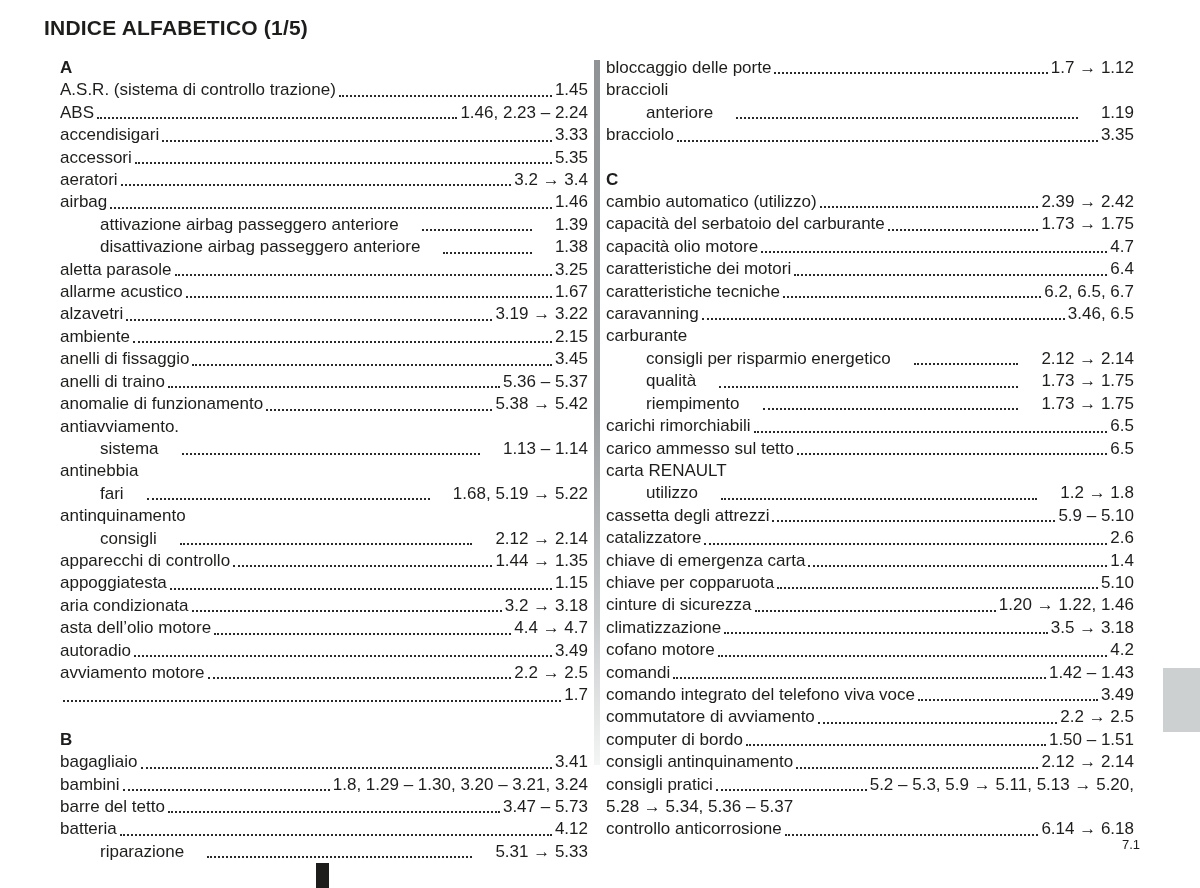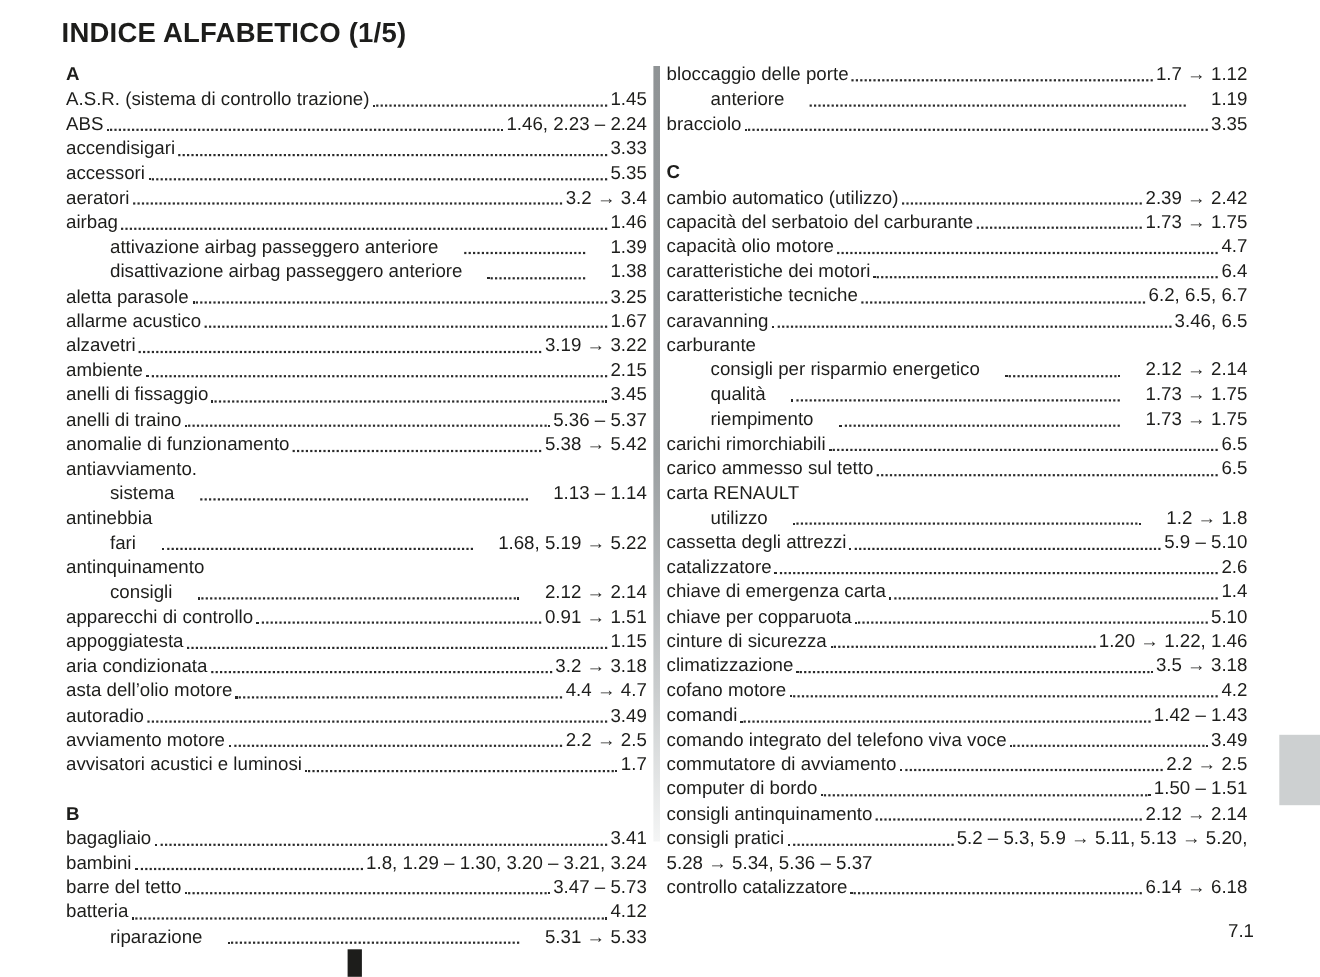--- a/index.html
+++ b/index.html
@@ -5,22 +5,22 @@
   html,body { margin:0; padding:0; }
   body {
     width:1200px; height:888px;
     background:#ffffff;
     font-family:"Liberation Sans", sans-serif;
     color:#1d1d1b;
     position:relative;
     overflow:hidden;
   }
   .title {
-    position:absolute; left:56px; top:16px;
-    font-size:25px; font-weight:bold; letter-spacing:0.2px;
+    position:absolute; left:44px; top:16px;
+    font-size:21px; font-weight:bold; letter-spacing:0.2px;
     white-space:nowrap;
   }
   .col {
     position:absolute; top:57px; width:528px;
     font-size:17px; line-height:22.4px;
   }
   .col-left  { left:60px; }
   .col-right { left:606px; }
   .divider {
     position:absolute; left:594px; top:60px; width:6px; height:705px;
@@ -33,21 +33,21 @@
   .term  { white-space:nowrap; }
   .pages { white-space:nowrap; }
   .dots {
     flex:1 1 auto; min-width:10px;
     margin:0 3px;
     border-bottom:2.5px dotted #2a2a2a;
     align-self:flex-end; margin-bottom:5px;
   }
   .page-number {
     position:absolute; right:60px; top:837px;
-    font-size:17px;
+    font-size:13px;
   }
   .bottom-mark {
     position:absolute; left:316px; bottom:0;
     width:13px; height:25px; background:#1d1d1b;
   }
   .side-tab {
     position:absolute; right:0; top:668px;
     width:37px; height:64px; background:#cdd0d1;
   }
 </style>
@@ -154,21 +154,21 @@
         <span class="term">antinquinamento</span>
       </div>
       <div class="row indent">
         <span class="term">consigli</span>
         <span class="dots"></span>
         <span class="pages">2.12 → 2.14</span>
       </div>
       <div class="row">
         <span class="term">apparecchi di controllo</span>
         <span class="dots"></span>
-        <span class="pages">0.91 → 1.51</span>
+        <span class="pages">1.44 → 1.35</span>
       </div>
       <div class="row">
         <span class="term">appoggiatesta</span>
         <span class="dots"></span>
         <span class="pages">1.15</span>
       </div>
       <div class="row">
         <span class="term">aria condizionata</span>
         <span class="dots"></span>
         <span class="pages">3.2 → 3.18</span>
@@ -182,21 +182,20 @@
         <span class="term">autoradio</span>
         <span class="dots"></span>
         <span class="pages">3.49</span>
       </div>
       <div class="row">
         <span class="term">avviamento motore</span>
         <span class="dots"></span>
         <span class="pages">2.2 → 2.5</span>
       </div>
       <div class="row">
-        <span class="term">avvisatori acustici e luminosi</span>
         <span class="dots"></span>
         <span class="pages">1.7</span>
       </div>
       <div class="section-letter">B</div>
       <div class="row">
         <span class="term">bagagliaio</span>
         <span class="dots"></span>
         <span class="pages">3.41</span>
       </div>
       <div class="row">
@@ -220,20 +219,23 @@
         <span class="pages">5.31 → 5.33</span>
       </div>
     </div>
   <div class="divider"></div>
   <div class="col col-right" id="col-right">
       <div class="row">
         <span class="term">bloccaggio delle porte</span>
         <span class="dots"></span>
         <span class="pages">1.7 → 1.12</span>
       </div>
+      <div class="row">
+        <span class="term">braccioli</span>
+      </div>
       <div class="row indent">
         <span class="term">anteriore</span>
         <span class="dots"></span>
         <span class="pages">1.19</span>
       </div>
       <div class="row">
         <span class="term">bracciolo</span>
         <span class="dots"></span>
         <span class="pages">3.35</span>
       </div>
@@ -366,21 +368,21 @@
       </div>
       <div class="row">
         <span class="term">consigli pratici</span>
         <span class="dots"></span>
         <span class="pages">5.2 – 5.3, 5.9 → 5.11, 5.13 → 5.20,</span>
       </div>
       <div class="row cont">
         <span class="term">5.28 → 5.34, 5.36 – 5.37</span>
       </div>
       <div class="row">
-        <span class="term">controllo catalizzatore</span>
+        <span class="term">controllo anticorrosione</span>
         <span class="dots"></span>
         <span class="pages">6.14 → 6.18</span>
       </div>
     </div>
 
   <div class="page-number">7.1</div>
   <div class="bottom-mark" style="background: rgb(29, 29, 27);"></div>
   <div class="side-tab" style="background: rgb(205, 208, 209);"></div>
 </div>
 

